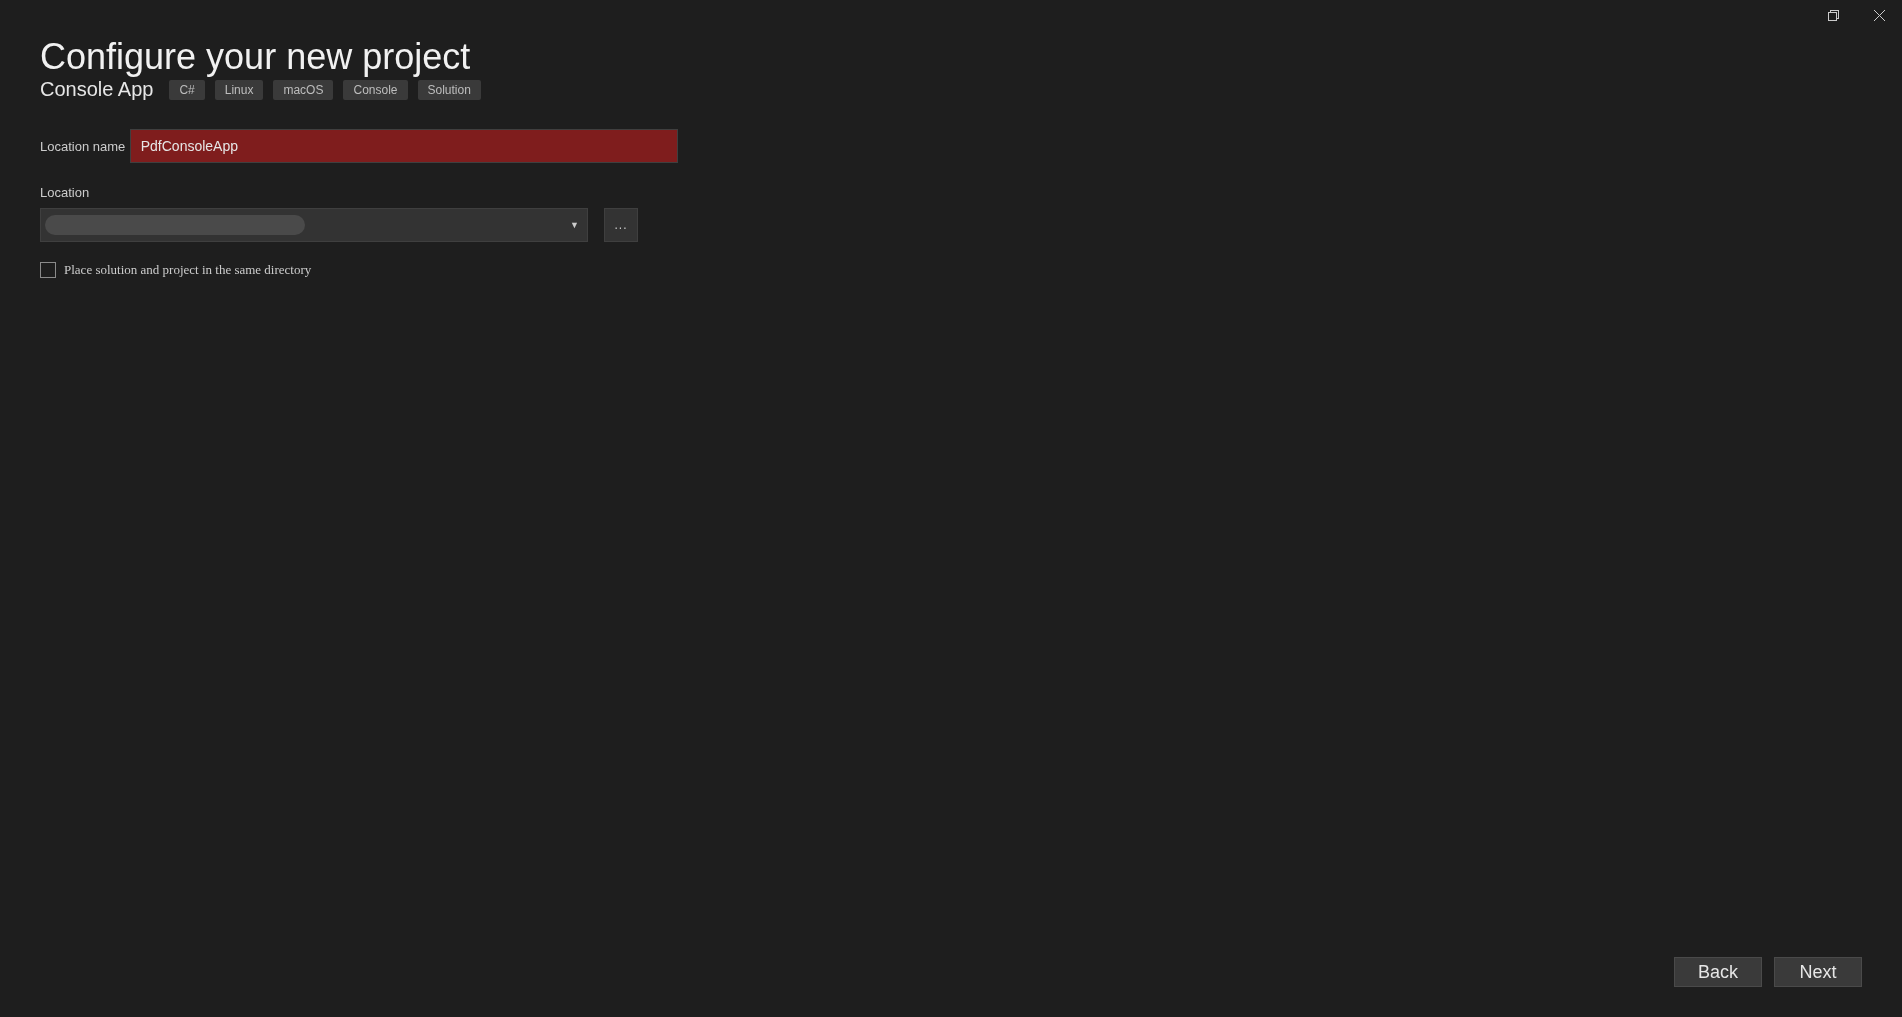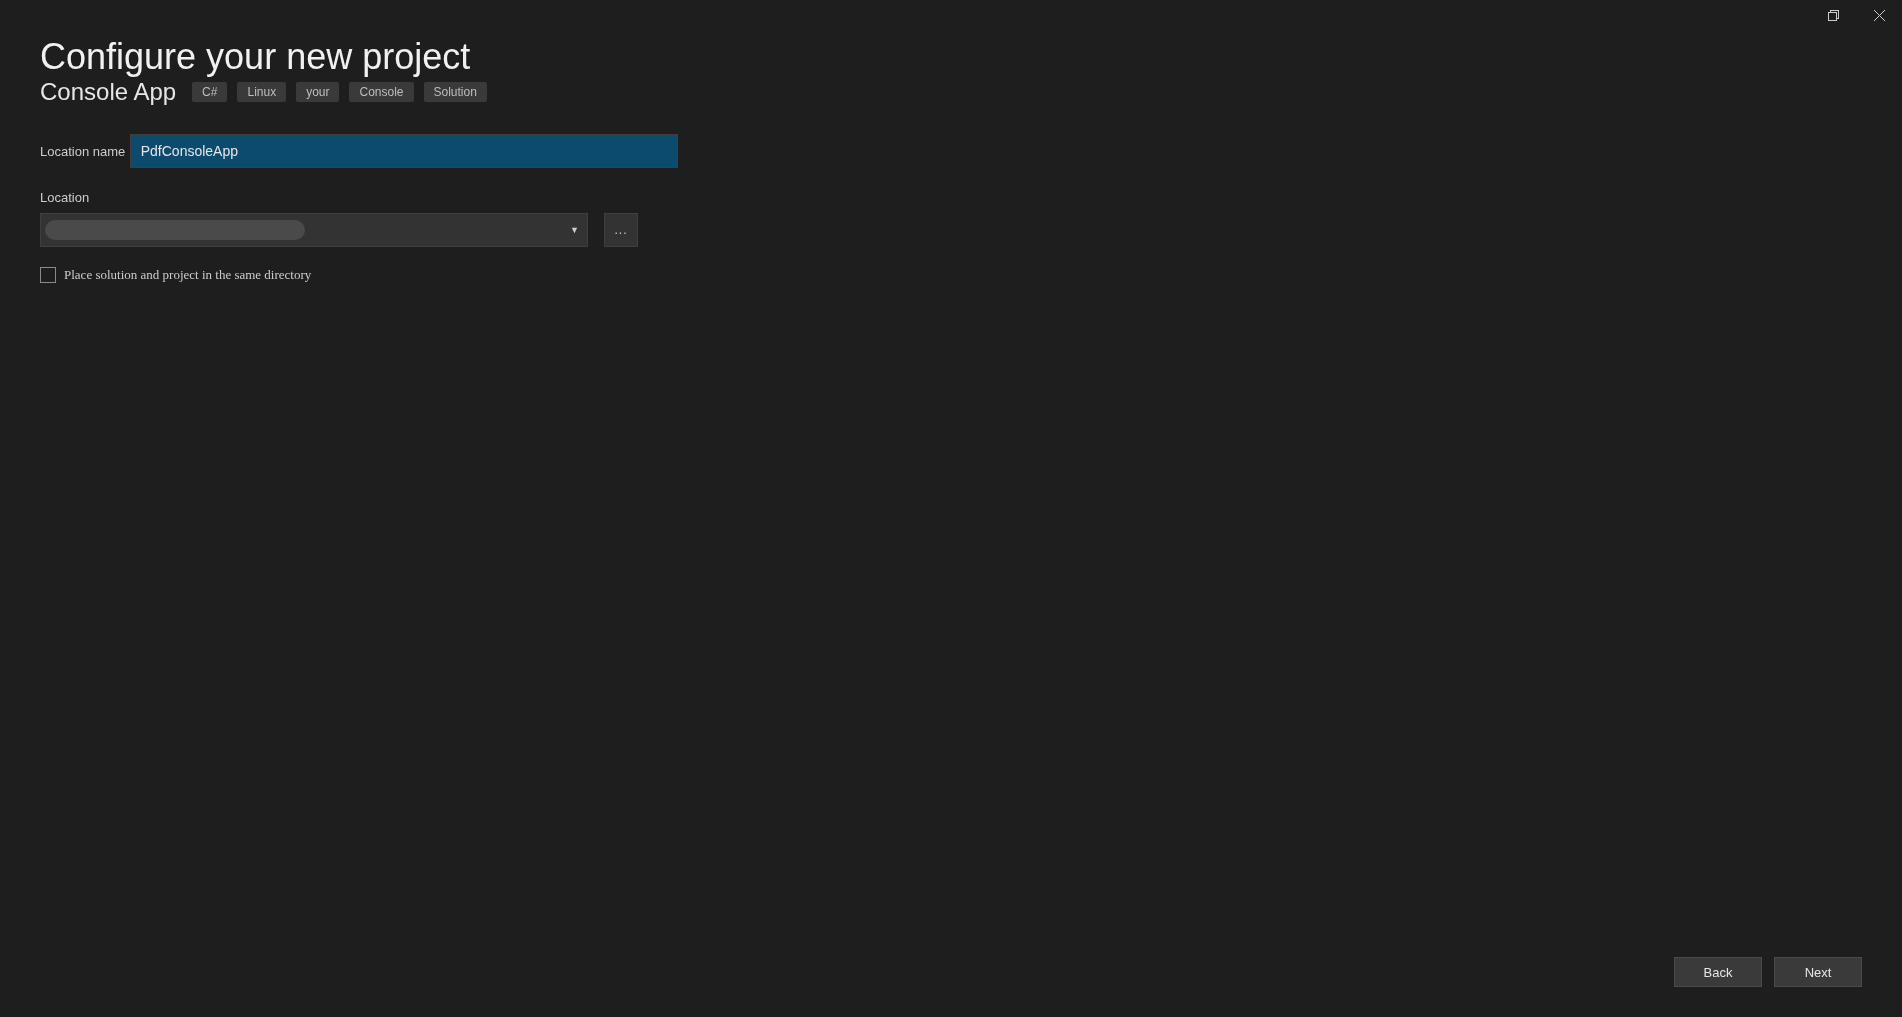--- a/index.html
+++ b/index.html
@@ -46,21 +46,21 @@
     color: #f1f1f1;
     margin-top: 6px;
   }
   .template-row {
     display: flex;
     align-items: center;
     gap: 16px;
     margin-bottom: 28px;
   }
   .template-name {
-    font-size: 24px;
+    font-size: 20px;
     color: #e6e6e6;
     font-weight: 400;
   }
   .tags {
     display: flex;
     gap: 10px;
   }
   .tag {
     background: #3a3a3a;
     color: #bdbdbd;
@@ -88,21 +88,21 @@
     border: 1px solid #3794ff;
     color: #3794ff;
     border-radius: 50%;
     font-size: 10px;
     font-weight: bold;
     line-height: 1;
   }
   .text-input {
     width: 548px;
     height: 34px;
-    background: #0c4a6e;
+    background: #7f1d1d;
     border: 1px solid #3f3f3f;
     color: #e6e6e6;
     font-size: 14px;
     padding: 0 10px;
     outline: none;
   }
   .location-row {
     display: flex;
     align-items: center;
     gap: 16px;
@@ -172,21 +172,21 @@
     right: 40px;
     display: flex;
     gap: 12px;
   }
   .footer-btn {
     min-width: 88px;
     height: 30px;
     background: #3a3a3a;
     border: 1px solid #4a4a4a;
     color: #e6e6e6;
-    font-size: 13px;
+    font-size: 18px;
     padding: 0 22px;
     cursor: pointer;
   }
 </style>
 </head>
 <body>
 
 <div class="titlebar">
   <div class="titlebar-btn">
     <svg width="11" height="11" viewBox="0 0 11 11" fill="none" stroke="#cccccc" stroke-width="1">
@@ -204,21 +204,21 @@
 
 <div class="content">
 
   <h1 class="page-title">Configure your new project</h1>
 
   <div class="template-row">
     <div class="template-name">Console App</div>
     <div class="tags">
       <span class="tag">C#</span>
       <span class="tag">Linux</span>
-      <span class="tag">your</span>
+      <span class="tag">macOS</span>
       <span class="tag">Console</span>
       <span class="tag">Solution</span>
     </div>
   </div>
 
   <div class="form-group">
     <div class="form-label">Location name</div>
     <input type="text" class="text-input" value="PdfConsoleApp" style="">
   </div>
 

